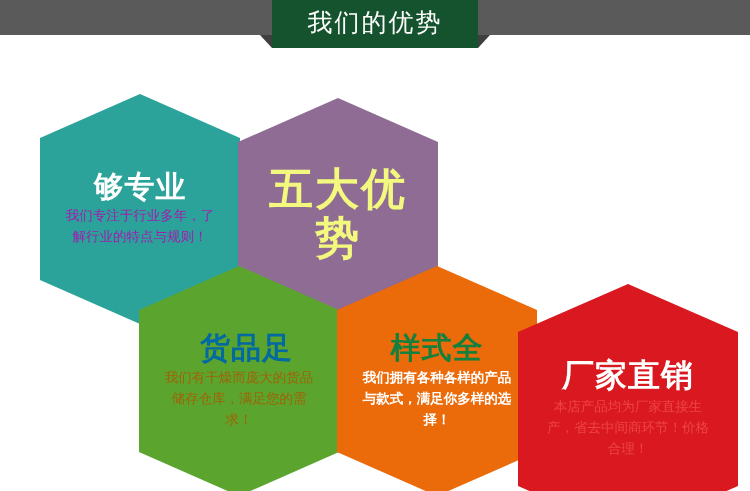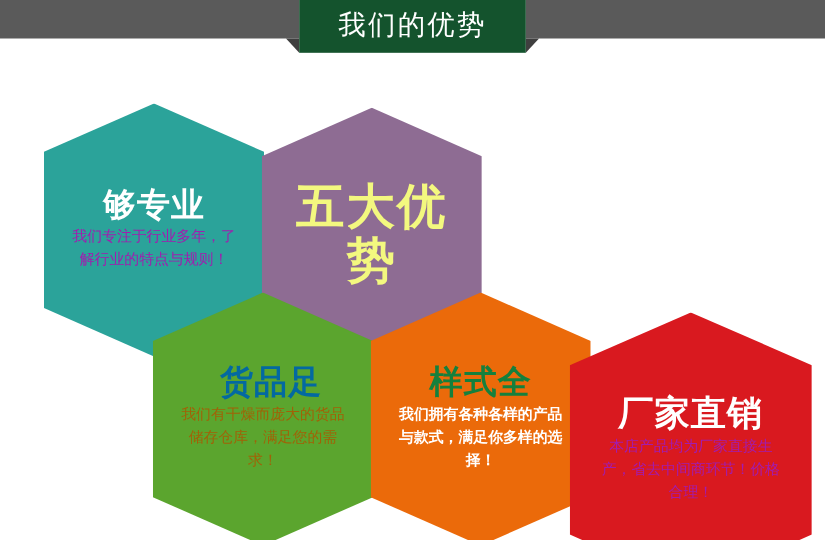--- a/index.html
+++ b/index.html
@@ -200,17 +200,17 @@
       <div class="hex-body" style="color: rgb(255, 255, 255); font-weight: bold;">我们拥有各种各样的产品与款式，满足你多样的选择！</div>
     </div>
   </div>
 
   <div class="hex p5">
     <svg viewBox="0 0 220 250" preserveAspectRatio="none">
       <polygon points="110,0 220,48 220,202 110,250 0,202 0,48" fill="#d9191f"></polygon>
     </svg>
     <div class="hex-content">
       <div class="hex-title" style="color: rgb(255, 255, 255);">厂家直销</div>
-      <div class="hex-body" style="color: #a21caf;">本店产品均为厂家直接生产，省去中间商环节！价格合理！</div>
+      <div class="hex-body" style="color: #ef4444;">本店产品均为厂家直接生产，省去中间商环节！价格合理！</div>
     </div>
   </div>
 
 </div>
 
 </body></html>

